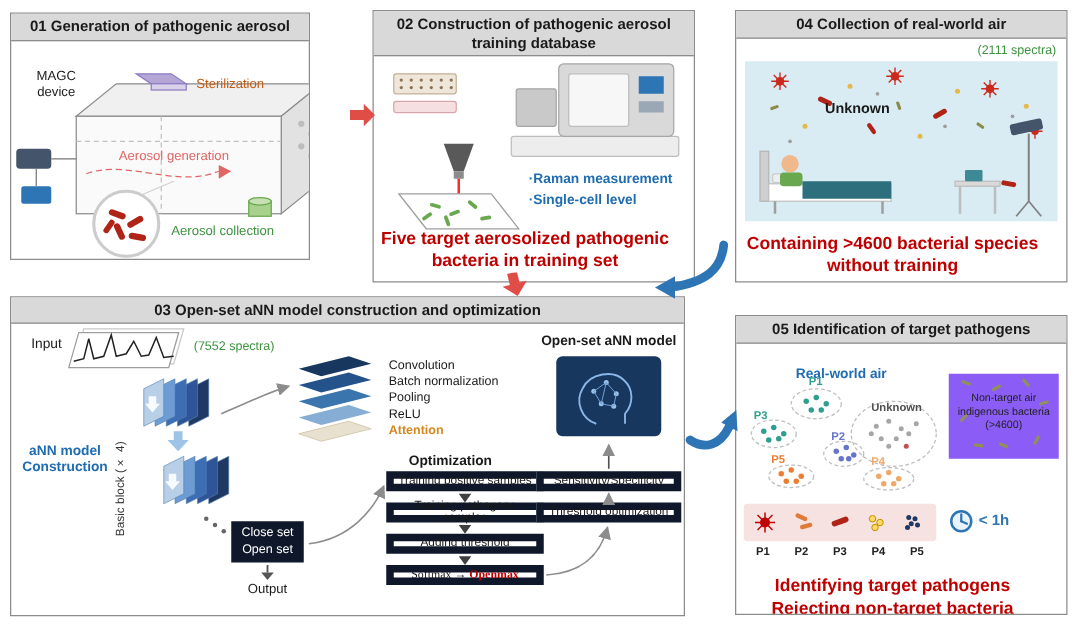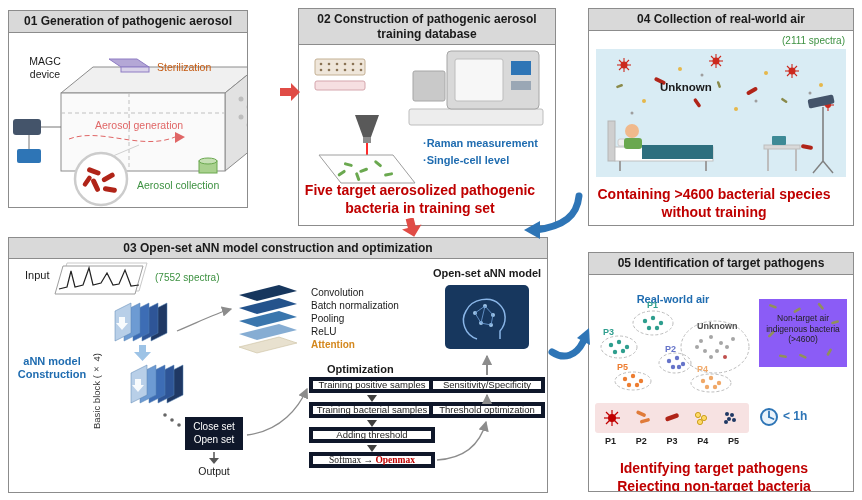--- a/index.html
+++ b/index.html
@@ -11,21 +11,21 @@
                   display: flex; align-items: center; justify-content: center; text-align: center;
                   white-space: pre-line; line-height: 1.2; flex: 0 0 auto; }
   .panel-body { position: relative; flex: 1; overflow: hidden; }
   .abs { position: absolute; }
   .lbl { position: absolute; font-size: 10.5px; line-height: 1.2; }
   .preline { white-space: pre-line; }
   .cap { position: absolute; left: 2px; right: 16px; text-align: center; color: #bf0000;
          font-weight: bold; font-size: 14px; line-height: 1.3; white-space: pre-line; }
   .blue-b { color: #1f6cb0; font-weight: bold; }
   .green-t { color: #3d9141; }
-  .fbox { position: absolute; border: 4px solid #0f172a; background: #fff; font-size: 9.5px;
+  .fbox { position: absolute; border: 6px solid #0f172a; background: #fff; font-size: 9.5px;
           display: flex; align-items: center; justify-content: center; text-align: center; line-height: 1.1; }
   .tri-down { position: absolute; width: 0; height: 0; border-left: 5px solid transparent;
               border-right: 5px solid transparent; border-top: 7px solid #404040; }
   .legend-item { position: absolute; left: 302px; font-size: 10px; height: 12px; }
   .attn { color: #d4881e; font-weight: bold; }
   .vert { writing-mode: vertical-rl; transform: rotate(180deg); font-size: 9.5px; color: #333; }
   .cluster-blob { fill: none; stroke: #bdbdbd; stroke-dasharray: 3 2; }
 </style>
 </head>
 <body>
@@ -282,21 +282,21 @@
       <div class="legend-item" style="top:28px;">Convolution</div>
       <div class="legend-item" style="top:41px;">Batch normalization</div>
       <div class="legend-item" style="top:54px;">Pooling</div>
       <div class="legend-item" style="top:67px;">ReLU</div>
       <div class="legend-item attn" style="top:80px;">Attention</div>
 
       <div class="lbl" style="left:318px; top:104px; font-size:11px; font-weight:bold;">Optimization</div>
 
       <div class="fbox" style="left:300px; top:118px; width:126px; height:16px;">Training positive samples</div>
       <div class="tri-down" style="left:358px; top:136px;"></div>
-      <div class="fbox" style="left:300px; top:143px; width:126px; height:16px;">Training bacterial samples</div>
+      <div class="fbox" style="left:300px; top:143px; width:126px; height:16px;">Training pathogens samples</div>
       <div class="tri-down" style="left:358px; top:161px;"></div>
       <div class="fbox" style="left:300px; top:168px; width:126px; height:16px;">Adding threshold</div>
       <div class="tri-down" style="left:358px; top:186px;"></div>
       <div class="fbox" style="left:300px; top:193px; width:126px; height:16px;font-family:Liberation Serif, serif;">
         <span>Softmax →</span>&nbsp;<span style="color:#bf0000; font-weight:bold;">Openmax</span>
       </div>
 
       <div class="lbl" style="left:420px; top:8px; width:116px; text-align:center; font-weight:bold; font-size:11px;">Open-set aNN model</div>
       <div class="abs" style="left:436px; top:26px; width:84px; height:64px; background:#17375e; border-radius:5px;">
         <svg width="84" height="64" viewBox="0 0 84 64">

